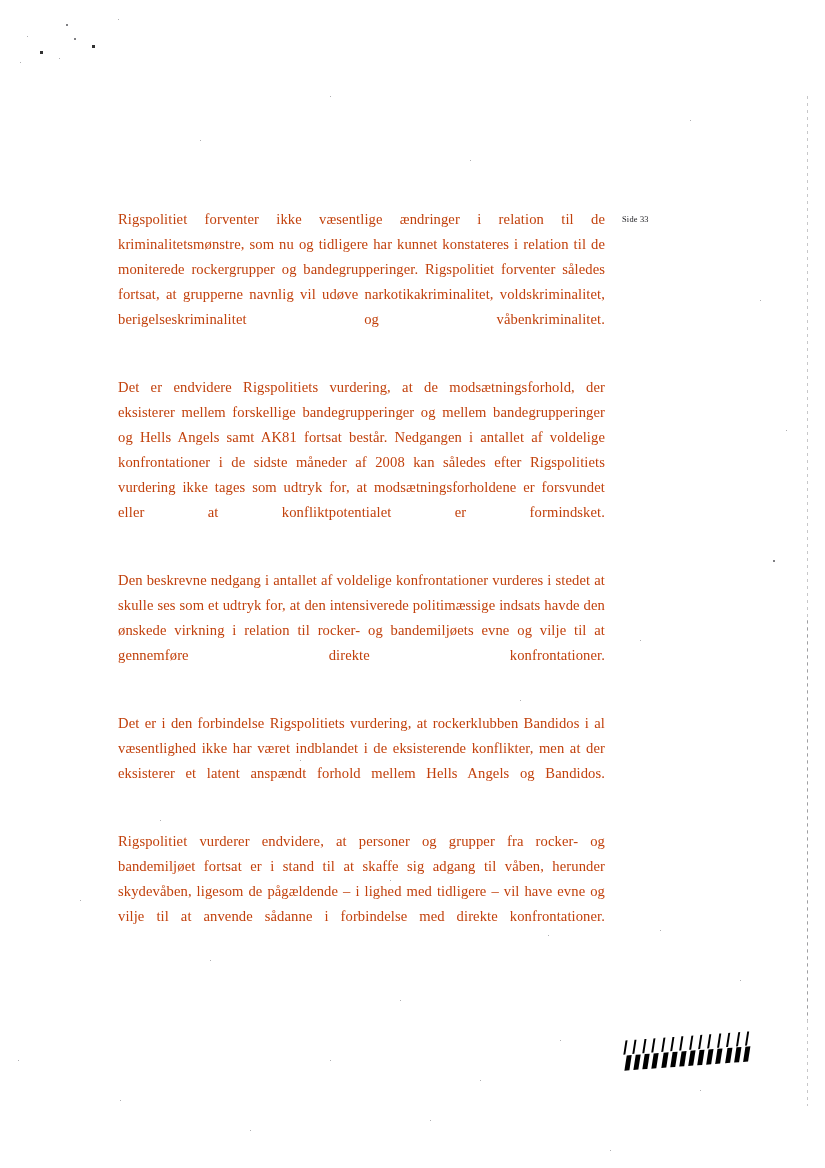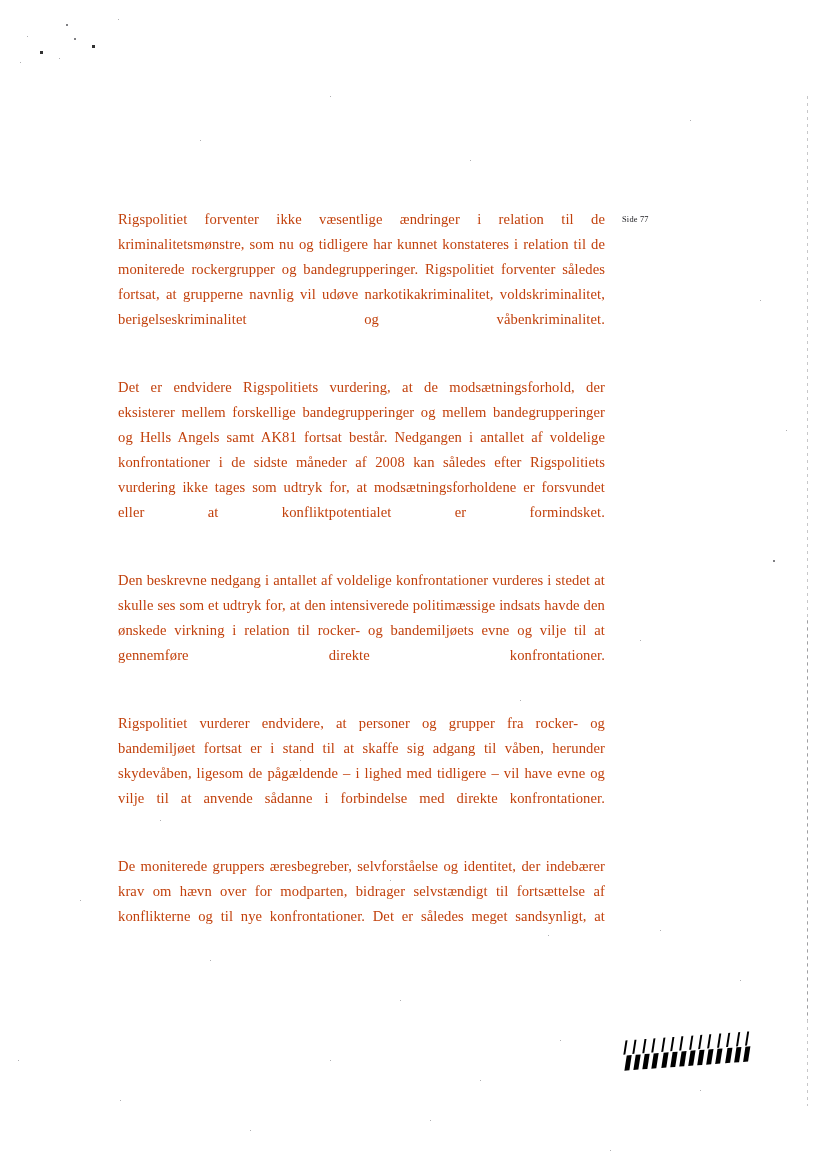--- a/index.html
+++ b/index.html
@@ -179,28 +179,28 @@
     <span class="speck" style="left:610px; top:1150px;"></span>
     <span class="speck" style="left:330px; top:1060px;"></span>
     <span class="speck" style="left:480px; top:1080px;"></span>
     <span class="speck" style="left:18px; top:1060px;"></span>
     <span class="speck" style="left:740px; top:980px;"></span>
     <span class="speck" style="left:660px; top:930px;"></span>
     <span class="speck" style="left:548px; top:935px;"></span>
     <span class="speck" style="left:390px; top:880px;"></span>
   </div>
 
-  <div class="page-marker">Side 77</div>
+  <div class="page-marker">Side 33</div>
 
   <div class="body-text">
     <p class="para">Rigspolitiet forventer ikke væsentlige ændringer i relation til de kriminalitetsmønstre, som nu og tidligere har kunnet konstateres i relation til de moniterede rockergrupper og bandegrupperinger. Rigspolitiet forventer således fortsat, at grupperne navnlig vil udøve narkotikakriminalitet, voldskriminalitet, berigelseskriminalitet og våbenkriminalitet.</p>
     <p class="para">Det er endvidere Rigspolitiets vurdering, at de modsætningsforhold, der eksisterer mellem forskellige bandegrupperinger og mellem bandegrupperinger og Hells Angels samt AK81 fortsat består. Nedgangen i antallet af voldelige konfrontationer i de sidste måneder af 2008 kan således efter Rigspolitiets vurdering ikke tages som udtryk for, at modsætningsforholdene er forsvundet eller at konfliktpotentialet er formindsket.</p>
     <p class="para">Den beskrevne nedgang i antallet af voldelige konfrontationer vurderes i stedet at skulle ses som et udtryk for, at den intensiverede politimæssige indsats havde den ønskede virkning i relation til rocker- og bandemiljøets evne og vilje til at gennemføre direkte konfrontationer.</p>
+    <p class="para">Det er i den forbindelse Rigspolitiets vurdering, at rockerklubben Bandidos i al væsentlighed ikke har været indblandet i de eksisterende konflikter, men at der eksisterer et latent anspændt forhold mellem Hells Angels og Bandidos.</p>
     <p class="para">Rigspolitiet vurderer endvidere, at personer og grupper fra rocker- og bandemiljøet fortsat er i stand til at skaffe sig adgang til våben, herunder skydevåben, ligesom de pågældende – i lighed med tidligere – vil have evne og vilje til at anvende sådanne i forbindelse med direkte konfrontationer.</p>
-    <p class="para">De moniterede gruppers æresbegreber, selvforståelse og identitet, der indebærer krav om hævn over for modparten, bidrager selvstændigt til fortsættelse af konflikterne og til nye konfrontationer. Det er således meget sandsynligt, at</p>
   </div>
 
   <div class="stamp">
     <div class="stamp-row top">
         <span class="tick"></span>
         <span class="tick"></span>
         <span class="tick"></span>
         <span class="tick"></span>
         <span class="tick"></span>
         <span class="tick"></span>

